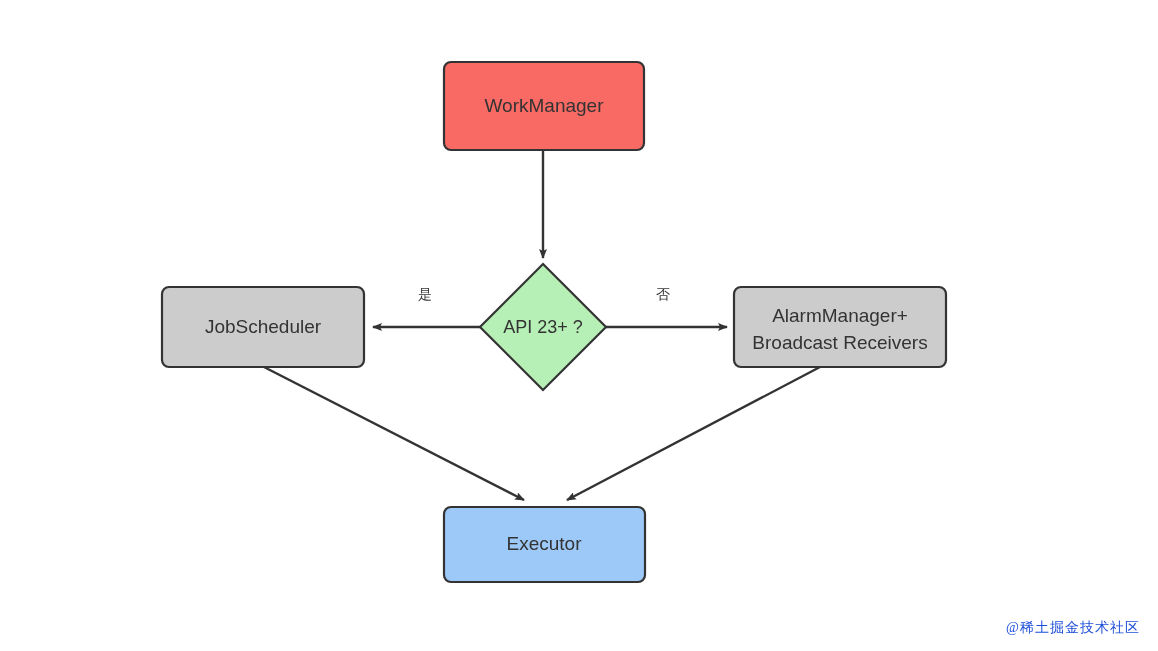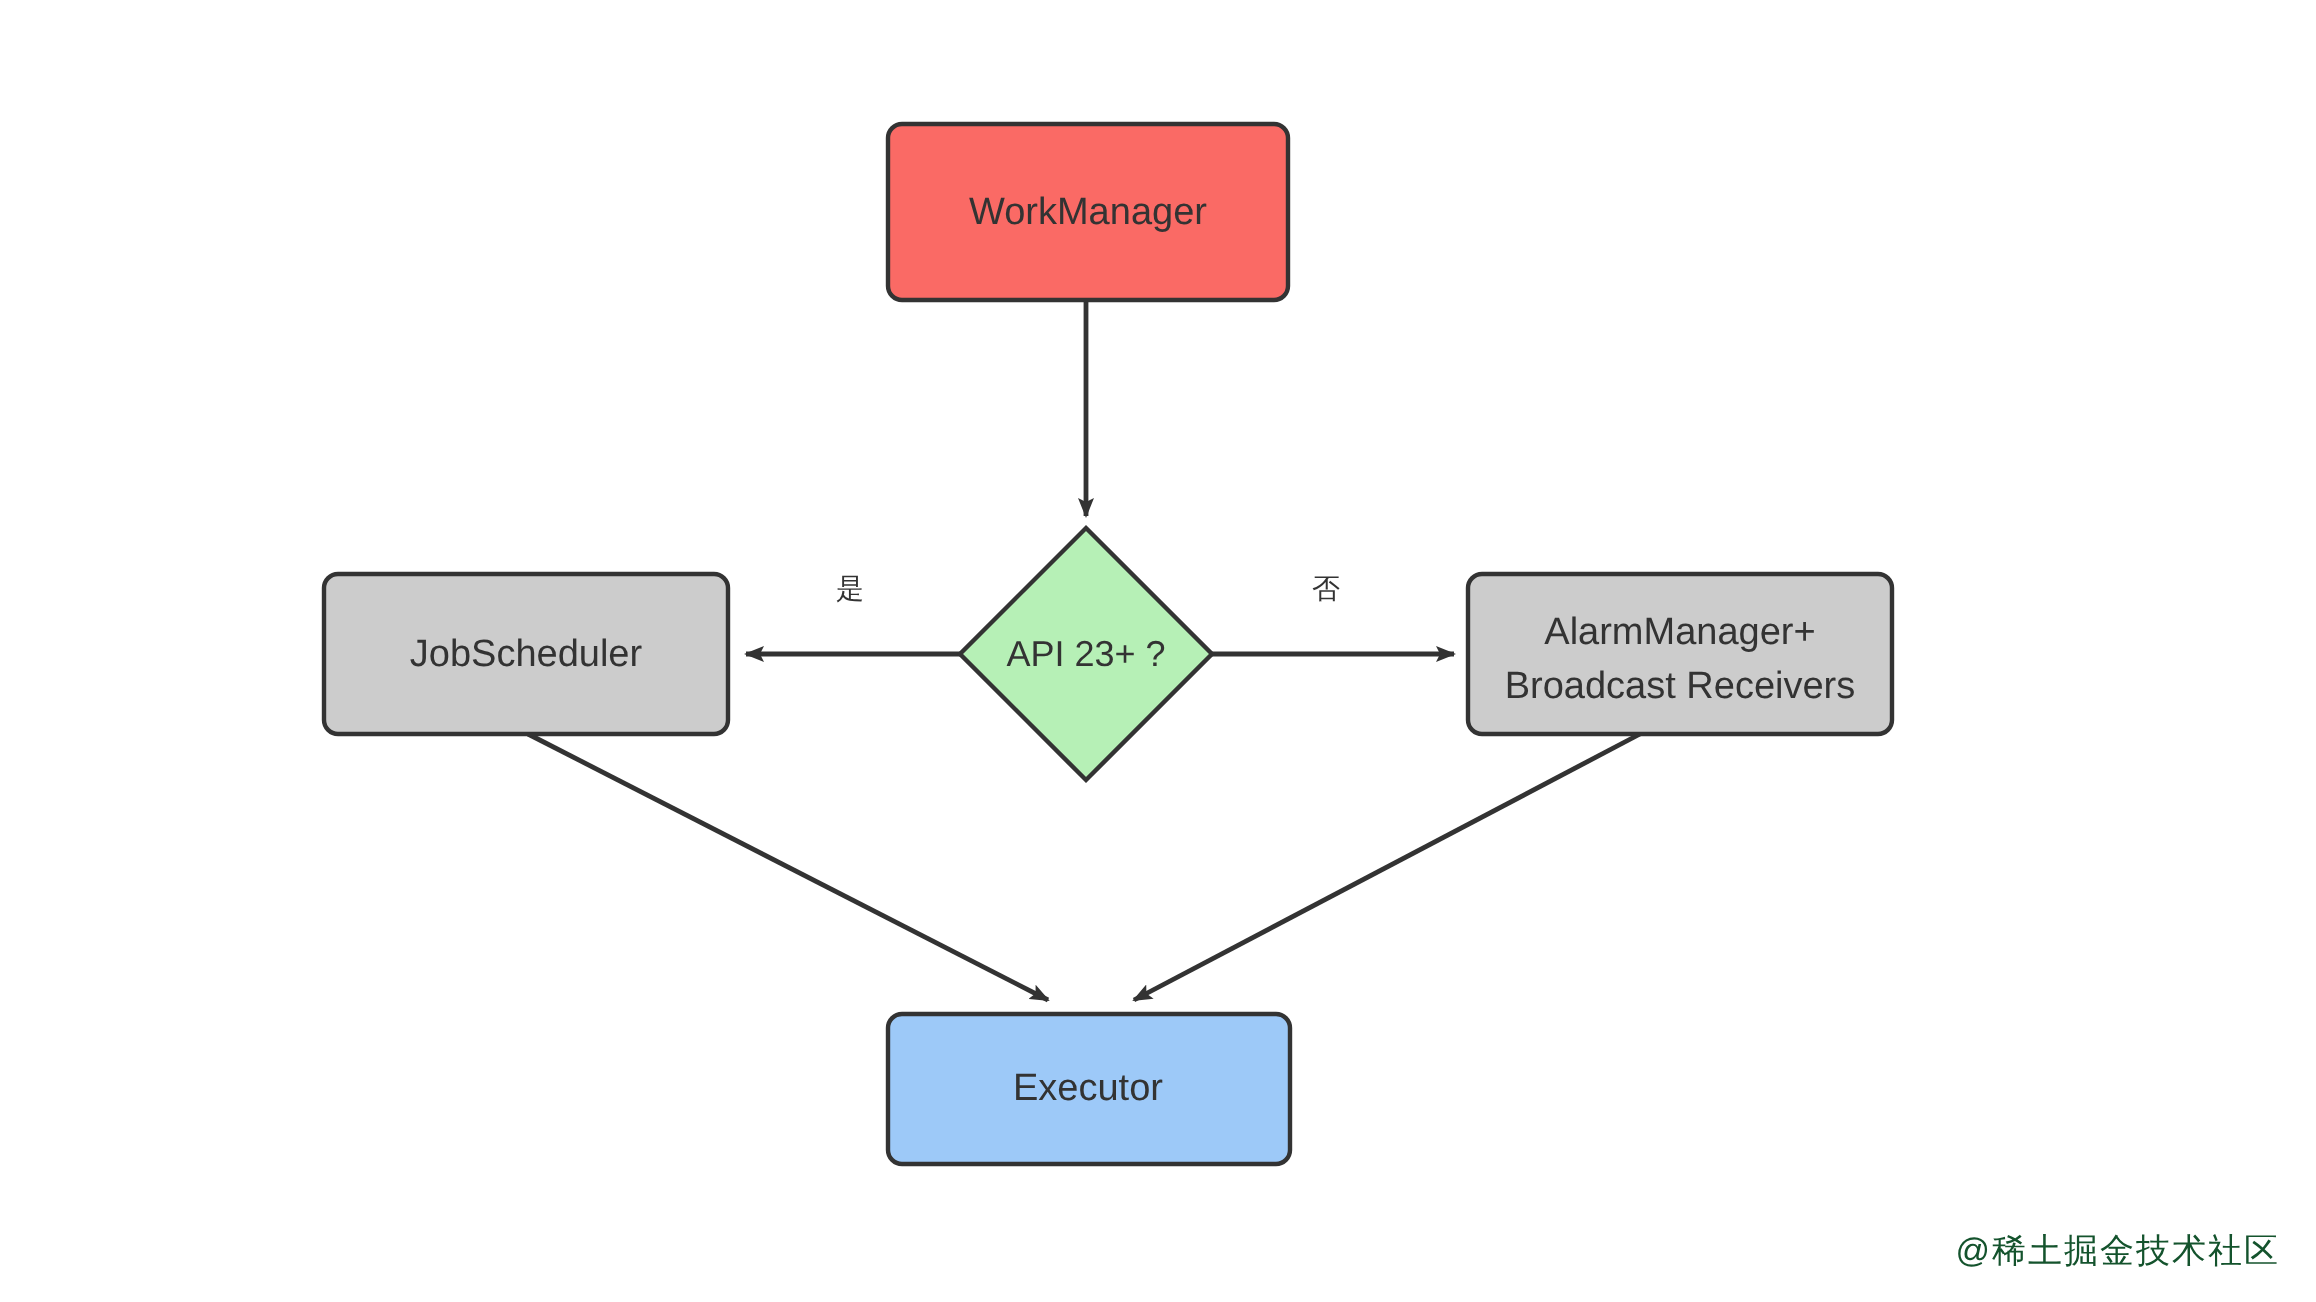--- a/index.html
+++ b/index.html
@@ -41,24 +41,24 @@
   }
   .edge-line {
     stroke: #333333;
     stroke-width: 2.4;
     fill: none;
   }
   .watermark-text {
     position: absolute;
     right: 18px;
     bottom: 14px;
-    font-size: 17px;
-    color: #14532d;
+    font-size: 14px;
+    color: #1d4ed8;
     letter-spacing: 1px;
-    font-family: Liberation Sans, sans-serif;
+    font-family: Liberation Serif, serif;
     user-select: none;
     white-space: nowrap;
   }
 </style>
 </head>
 <body>
 
 <svg id="diagram-canvas" viewBox="0 0 1158 651">
   <defs>
     <marker id="arrowhead" markerWidth="10" markerHeight="8" refX="9" refY="4" orient="auto" markerUnits="userSpaceOnUse">

